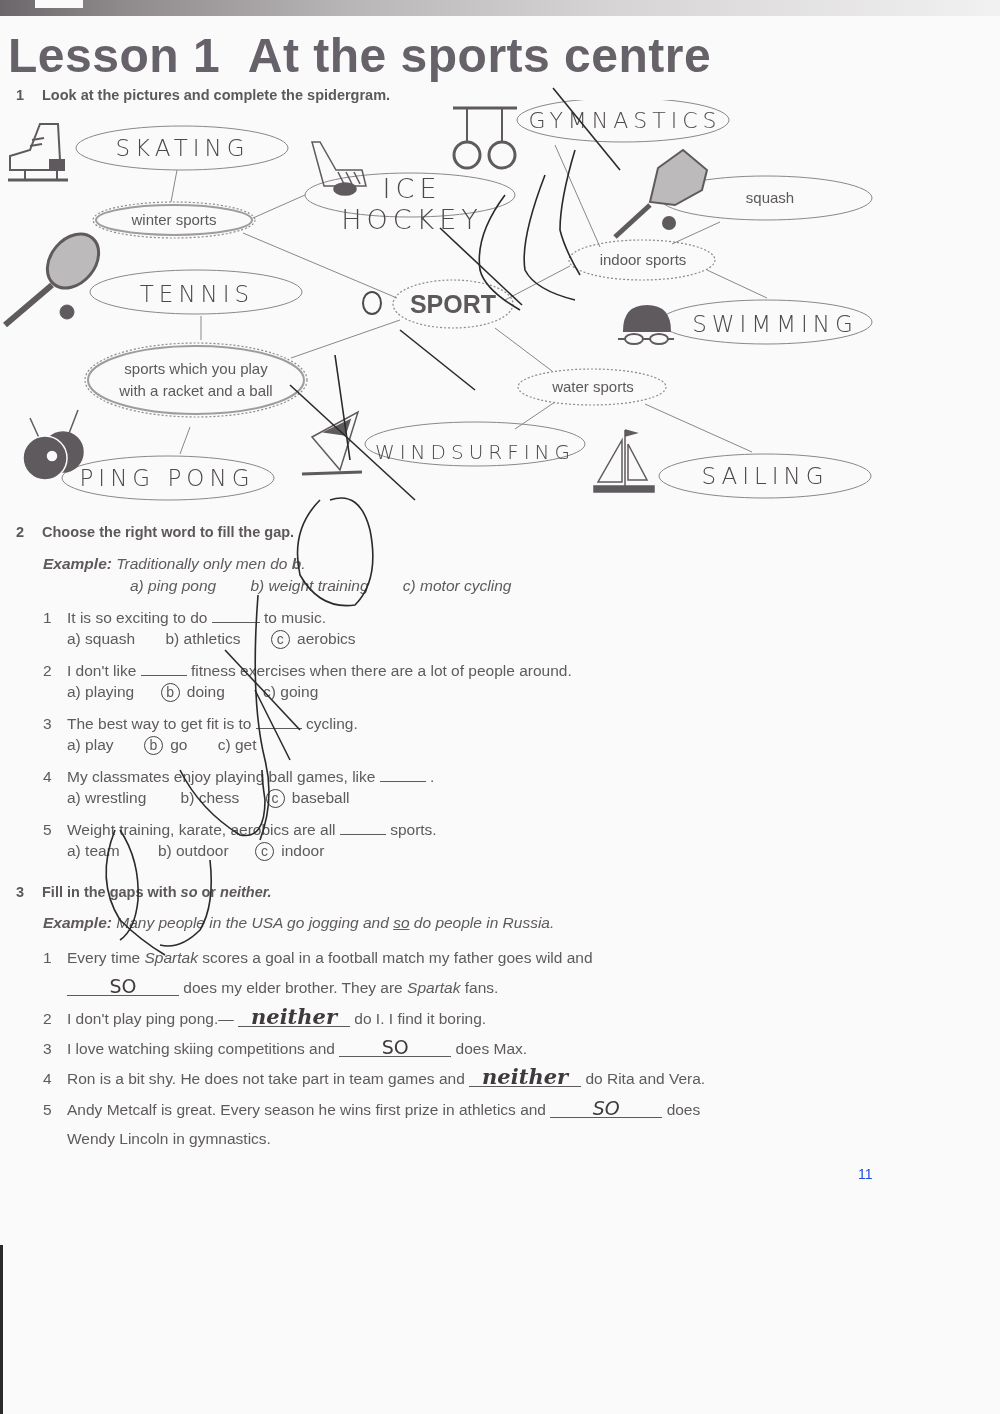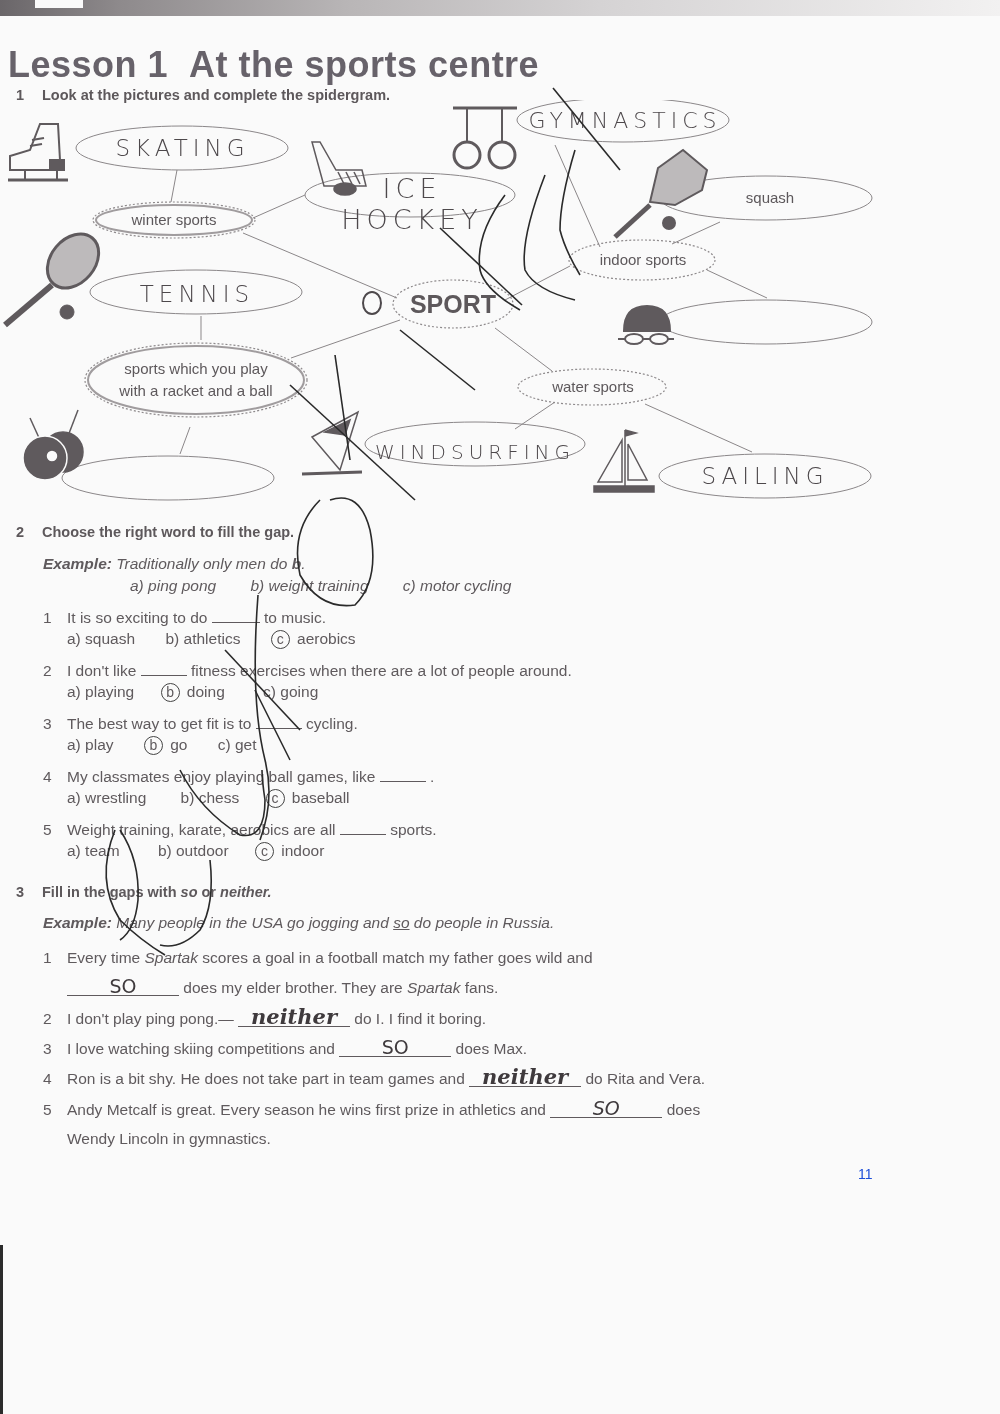--- a/index.html
+++ b/index.html
@@ -1,21 +1,21 @@
 <!DOCTYPE html>
 <html><head>
 <meta charset="utf-8">
 <style>
   html, body { margin:0; padding:0; }
   body { width:1000px; height:1414px; background:#fafafa; position:relative; overflow:hidden;
          font-family:"Liberation Sans", sans-serif; color:#5a5558; }
   .topstrip { position:absolute; left:0; top:0; width:1000px; height:16px;
               background:linear-gradient(90deg,#6a6669 0%,#8e8a8c 12%,#b9b6b7 35%,#d5d3d4 60%,#f2f1f1 100%); }
   .topstrip .blk { position:absolute; top:0; height:8px; background:#fafafa; }
-  .title { position:absolute; left:8px; top:28px; font-size:36px; font-weight:bold; color:#67626a; letter-spacing:0.5px;margin-top:16px; }
+  .title { position:absolute; left:8px; top:28px; font-size:48px; font-weight:bold; color:#67626a; letter-spacing:0.5px; }
   .ex-head { position:absolute; left:16px; font-size:14.5px; font-weight:bold; color:#5d585b; }
   .ex-head .num { display:inline-block; width:26px; }
   .spider { position:absolute; left:0; top:100px; width:1000px; height:410px; }
   .spider svg { position:absolute; left:0; top:0; }
   .node { position:absolute; display:flex; align-items:center; justify-content:center; text-align:center; }
   .hand { font-family:"DejaVu Sans", sans-serif; letter-spacing:5px; color:#4d484b; font-size:23px; font-weight:300; }
   .print { font-size:15px; color:#5d585b; line-height:22px; }
   .sport { font-weight:bold; font-size:25px; color:#5d585b; }
   .line { position:absolute; left:43px; font-size:15.5px; color:#5f5a5d; white-space:nowrap; }
   .line .n { display:inline-block; width:24px; }
@@ -174,29 +174,35 @@
     </div>
   <div class="node print" style="left:570px;top:140px;width:146px;height:40px;">
       <span>indoor sports</span>
     </div>
   <div class="node hand" style="left:92px;top:172px;width:210px;height:44px;">
       <span>TENNIS</span>
     </div>
   <div class="node sport" style="left:393px;top:182px;width:120px;height:44px;">
       <span>SPORT</span>
     </div>
+  <div class="node hand" style="left:670px;top:202px;width:210px;height:44px;">
+      <span>SWIMMING</span>
+    </div>
   <div class="node print" style="left:90px;top:255px;width:212px;height:50px;flex-direction:column;">
     <span>sports which you play</span>
     <span>with a racket and a ball</span>
   </div>
   <div class="node print" style="left:520px;top:268px;width:146px;height:38px;">
       <span>water sports</span>
     </div>
   <div class="node hand" style="left:365px;top:330px;width:220px;height:44px;font-size:20px;">
       <span>WINDSURFING</span>
+    </div>
+  <div class="node hand" style="left:62px;top:356px;width:210px;height:44px;">
+      <span>PING PONG</span>
     </div>
   <div class="node hand" style="left:660px;top:354px;width:210px;height:44px;">
       <span>SAILING</span>
     </div>
 </div>
 
 <div class="ex-head" style="top:524px;">
   <span class="num">2</span><span>Choose the right word to fill the gap.</span>
 </div>
 <div class="line" style="top:555px;">

